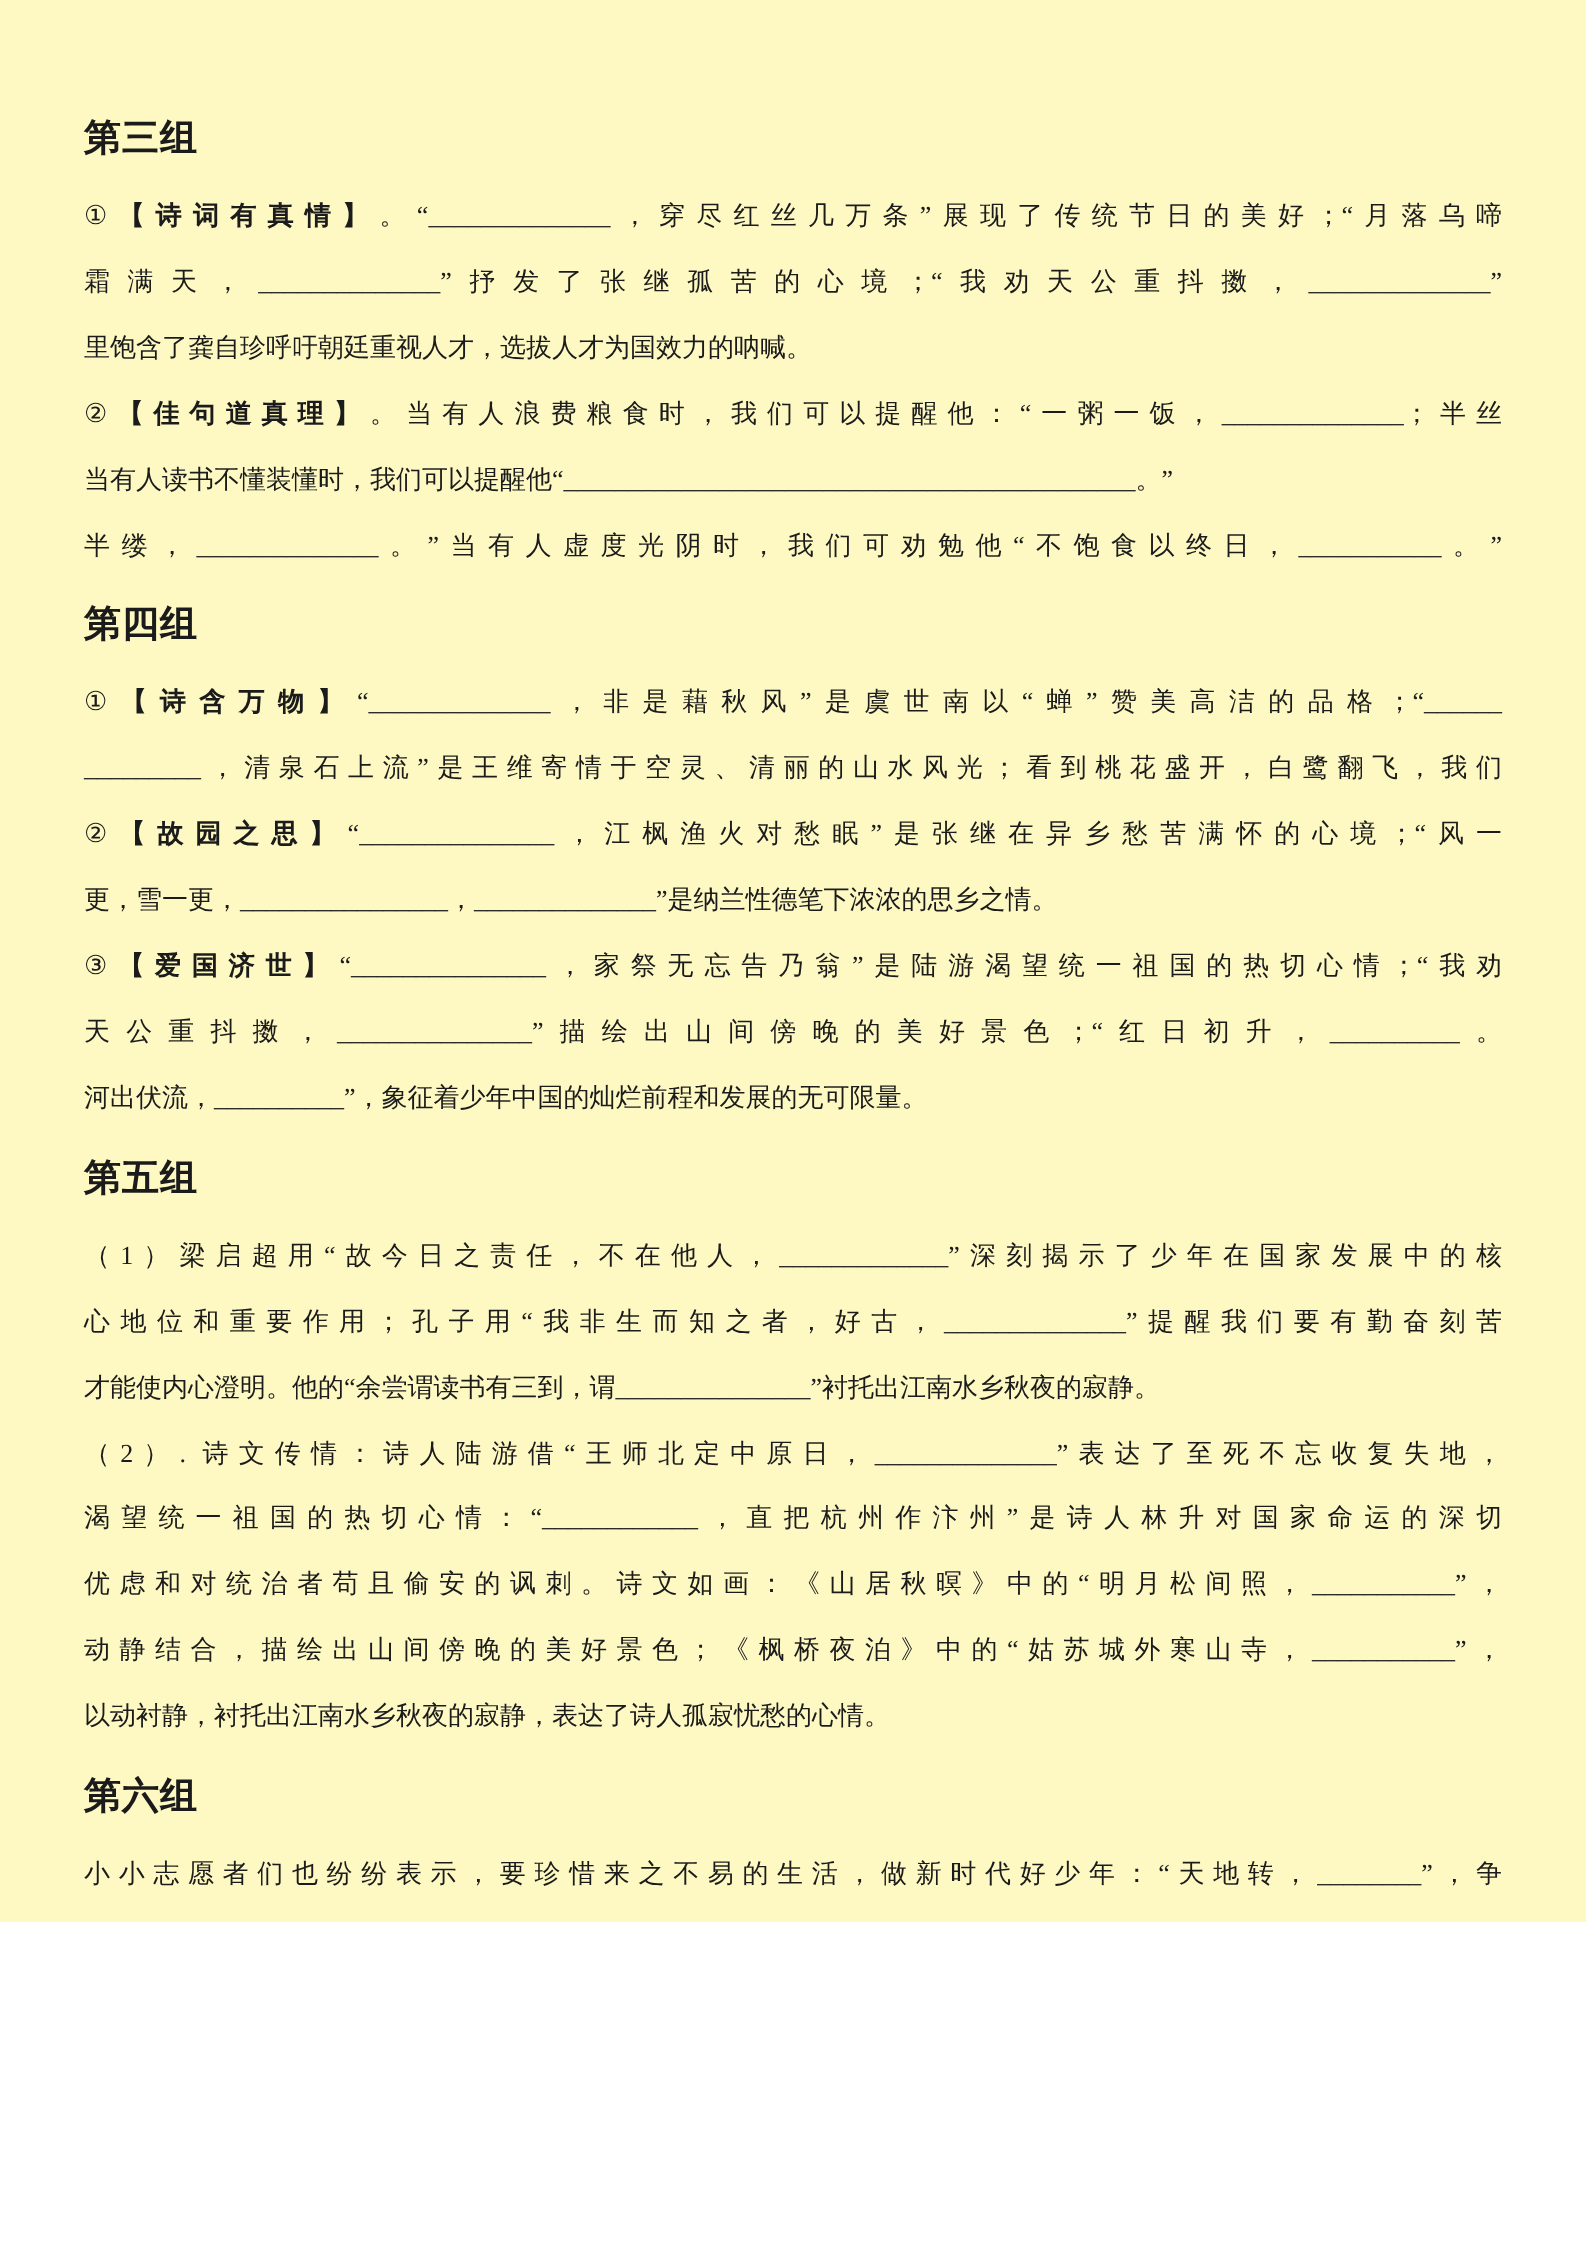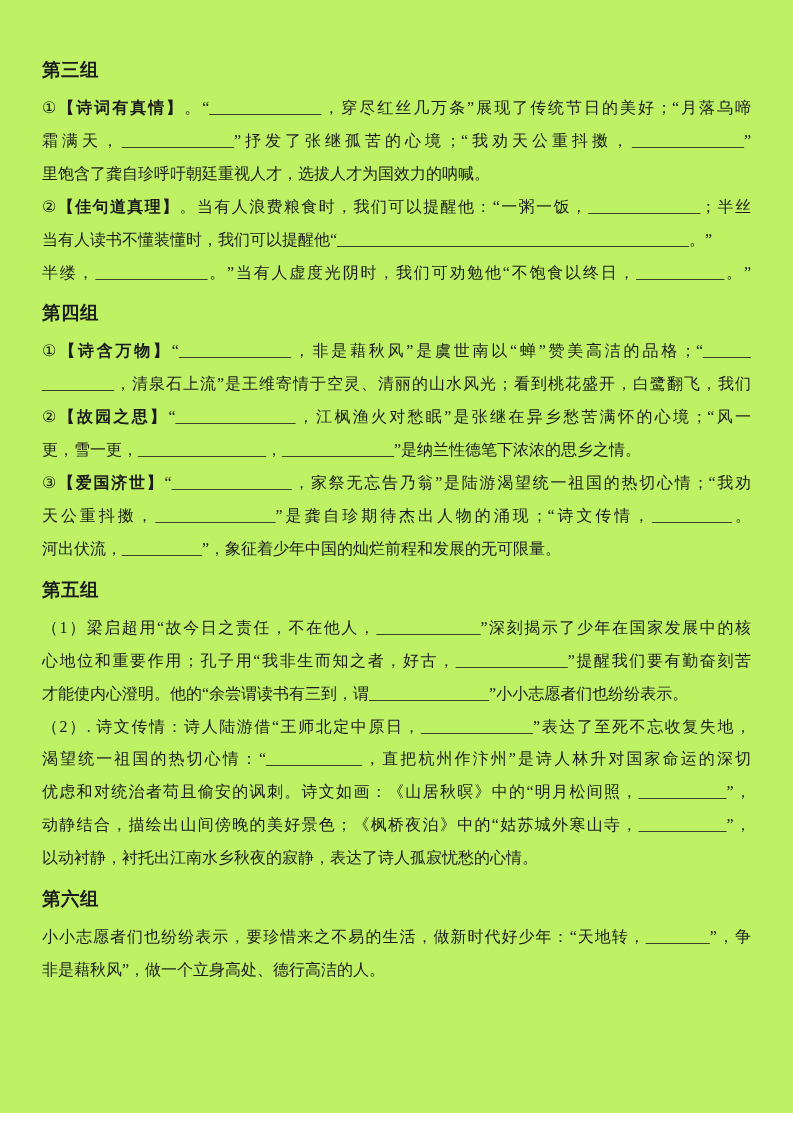--- a/index.html
+++ b/index.html
@@ -9,35 +9,35 @@
   }
   body {
     width: 793px;
     height: 1122px;
     font-family: "Liberation Serif", "DejaVu Serif", serif;
     color: #1b1b1b;
   }
   .page {
     box-sizing: border-box;
     width: 793px;
-    height: 1113px;
+    height: 961px;
     padding: 46px 42px 0 42px;
     overflow: hidden;
-    background: #bef264;
+    background: #fef9c3;
   }
   .section-heading {
     font-size: 18.5px;
     font-weight: 700;
     line-height: 27px;
     margin: 11px 0 8px 0;
     letter-spacing: 0.5px;
   }
   .para { margin: 0; }
   .line {
-    font-size: 16px;
+    font-size: 13px;
     line-height: 32.9px;
     min-height: 32.9px;
   }
   .line.jl {
     text-align: justify;
     text-align-last: justify;
   }
   .bold { font-weight: 700; }
   .blank {
     letter-spacing: 0;
@@ -64,28 +64,28 @@
       <div class="para">
         <div class="line jl"><span>①</span><span class="bold">【诗含万物】</span><span>“</span><span class="blank">______________</span><span>，非是藉秋风”是虞世南以“蝉”赞美高洁的品格；“</span><span class="blank">______</span></div>
         <div class="line jl"><span class="blank">_________</span><span>，清泉石上流”是王维寄情于空灵、清丽的山水风光；看到桃花盛开，白鹭翻飞，我们</span></div>
       </div>
       <div class="para">
         <div class="line jl"><span>②</span><span class="bold">【故园之思】</span><span>“</span><span class="blank">_______________</span><span>，江枫渔火对愁眠”是张继在异乡愁苦满怀的心境；“风一</span></div>
         <div class="line"><span>更，雪一更，</span><span class="blank">________________</span><span>，</span><span class="blank">______________</span><span>”是纳兰性德笔下浓浓的思乡之情。</span></div>
       </div>
       <div class="para">
         <div class="line jl"><span>③</span><span class="bold">【爱国济世】</span><span>“</span><span class="blank">_______________</span><span>，家祭无忘告乃翁”是陆游渴望统一祖国的热切心情；“我劝</span></div>
-        <div class="line jl"><span>天公重抖擞，</span><span class="blank">_______________</span><span>”是龚自珍期待杰出人物的涌现；“诗文传情，</span><span class="blank">__________</span><span>。</span></div>
+        <div class="line jl"><span>天公重抖擞，</span><span class="blank">_______________</span><span>”描绘出山间傍晚的美好景色；“红日初升，</span><span class="blank">__________</span><span>。</span></div>
         <div class="line"><span>河出伏流，</span><span class="blank">__________</span><span>”，象征着少年中国的灿烂前程和发展的无可限量。</span></div>
       </div>
       <div class="section-heading">第五组</div>
       <div class="para">
         <div class="line jl"><span>（1）梁启超用“故今日之责任，不在他人，</span><span class="blank">_____________</span><span>”深刻揭示了少年在国家发展中的核</span></div>
         <div class="line jl"><span>心地位和重要作用；孔子用“我非生而知之者，好古，</span><span class="blank">______________</span><span>”提醒我们要有勤奋刻苦</span></div>
-        <div class="line"><span>才能使内心澄明。他的“余尝谓读书有三到，谓</span><span class="blank">_______________</span><span>”小小志愿者们也纷纷表示。</span></div>
+        <div class="line"><span>才能使内心澄明。他的“余尝谓读书有三到，谓</span><span class="blank">_______________</span><span>”衬托出江南水乡秋夜的寂静。</span></div>
       </div>
       <div class="para">
         <div class="line jl"><span>（2）. 诗文传情：诗人陆游借“王师北定中原日，</span><span class="blank">______________</span><span>”表达了至死不忘收复失地，</span></div>
         <div class="line jl"><span>渴望统一祖国的热切心情：“</span><span class="blank">____________</span><span>，直把杭州作汴州”是诗人林升对国家命运的深切</span></div>
         <div class="line jl"><span>优虑和对统治者苟且偷安的讽刺。诗文如画：《山居秋暝》中的“明月松间照，</span><span class="blank">___________</span><span>”，</span></div>
         <div class="line jl"><span>动静结合，描绘出山间傍晚的美好景色；《枫桥夜泊》中的“姑苏城外寒山寺，</span><span class="blank">___________</span><span>”，</span></div>
         <div class="line"><span>以动衬静，衬托出江南水乡秋夜的寂静，表达了诗人孤寂忧愁的心情。</span></div>
       </div>
       <div class="section-heading">第六组</div>
       <div class="para">

